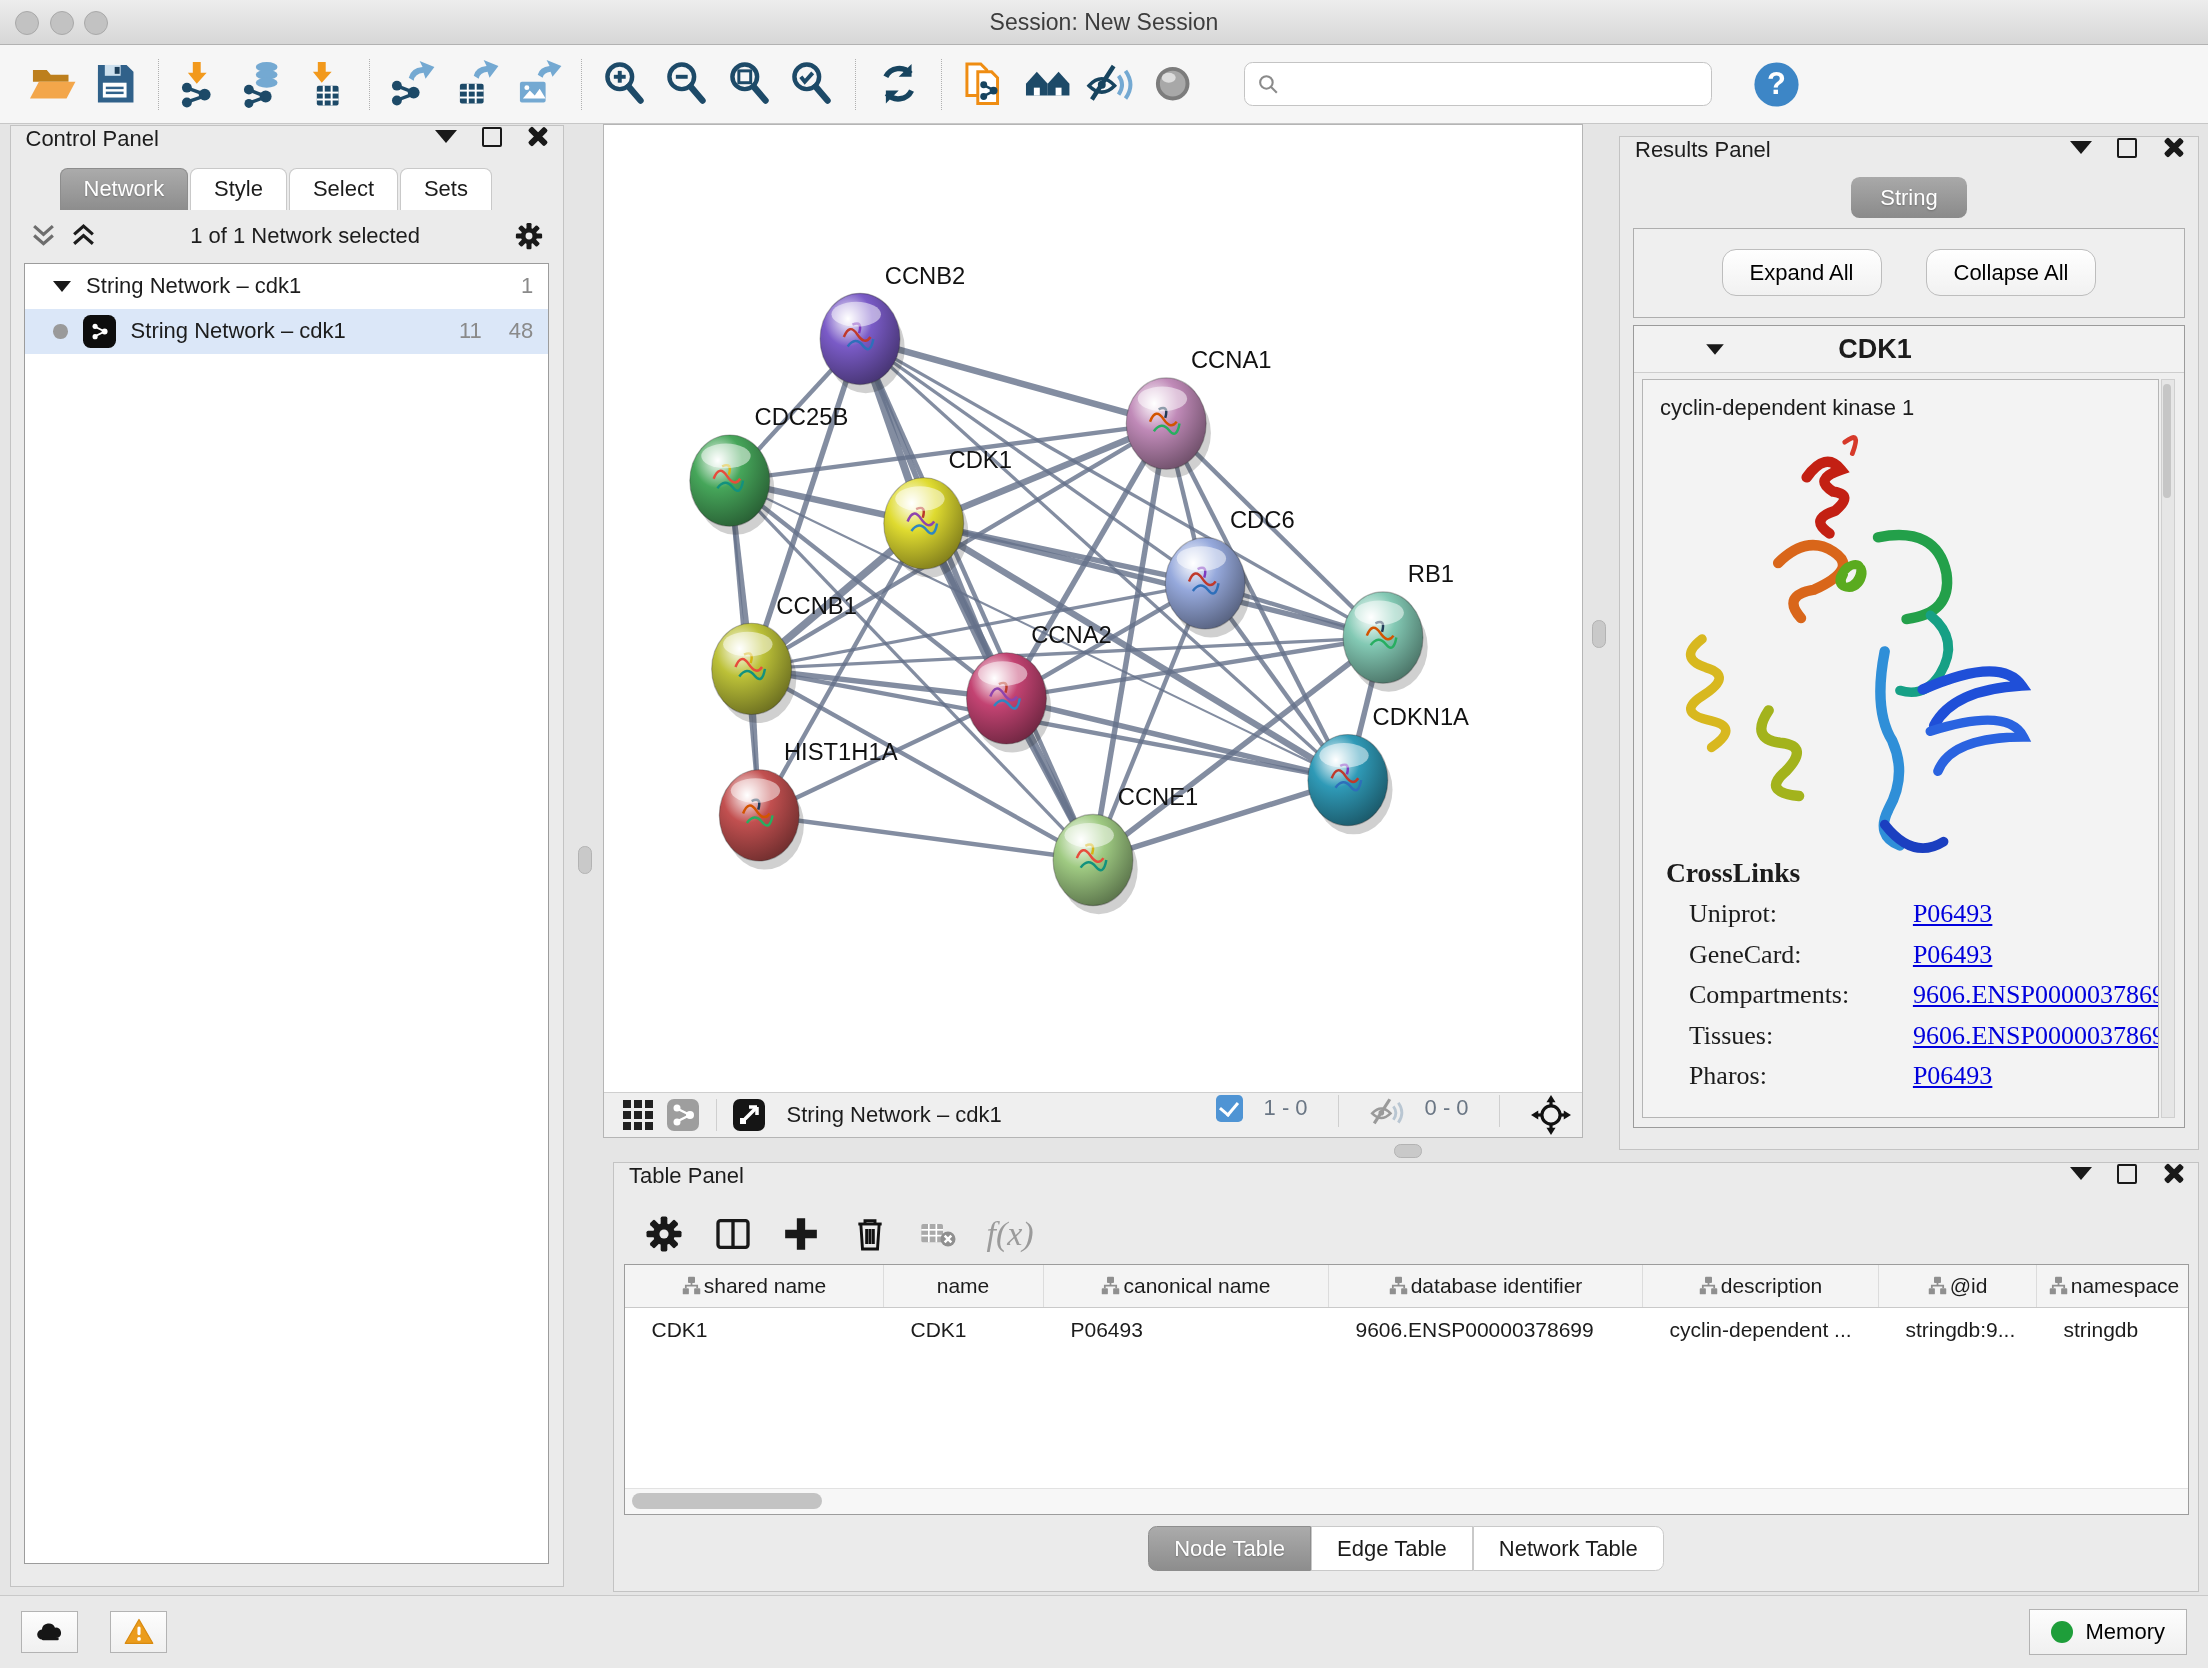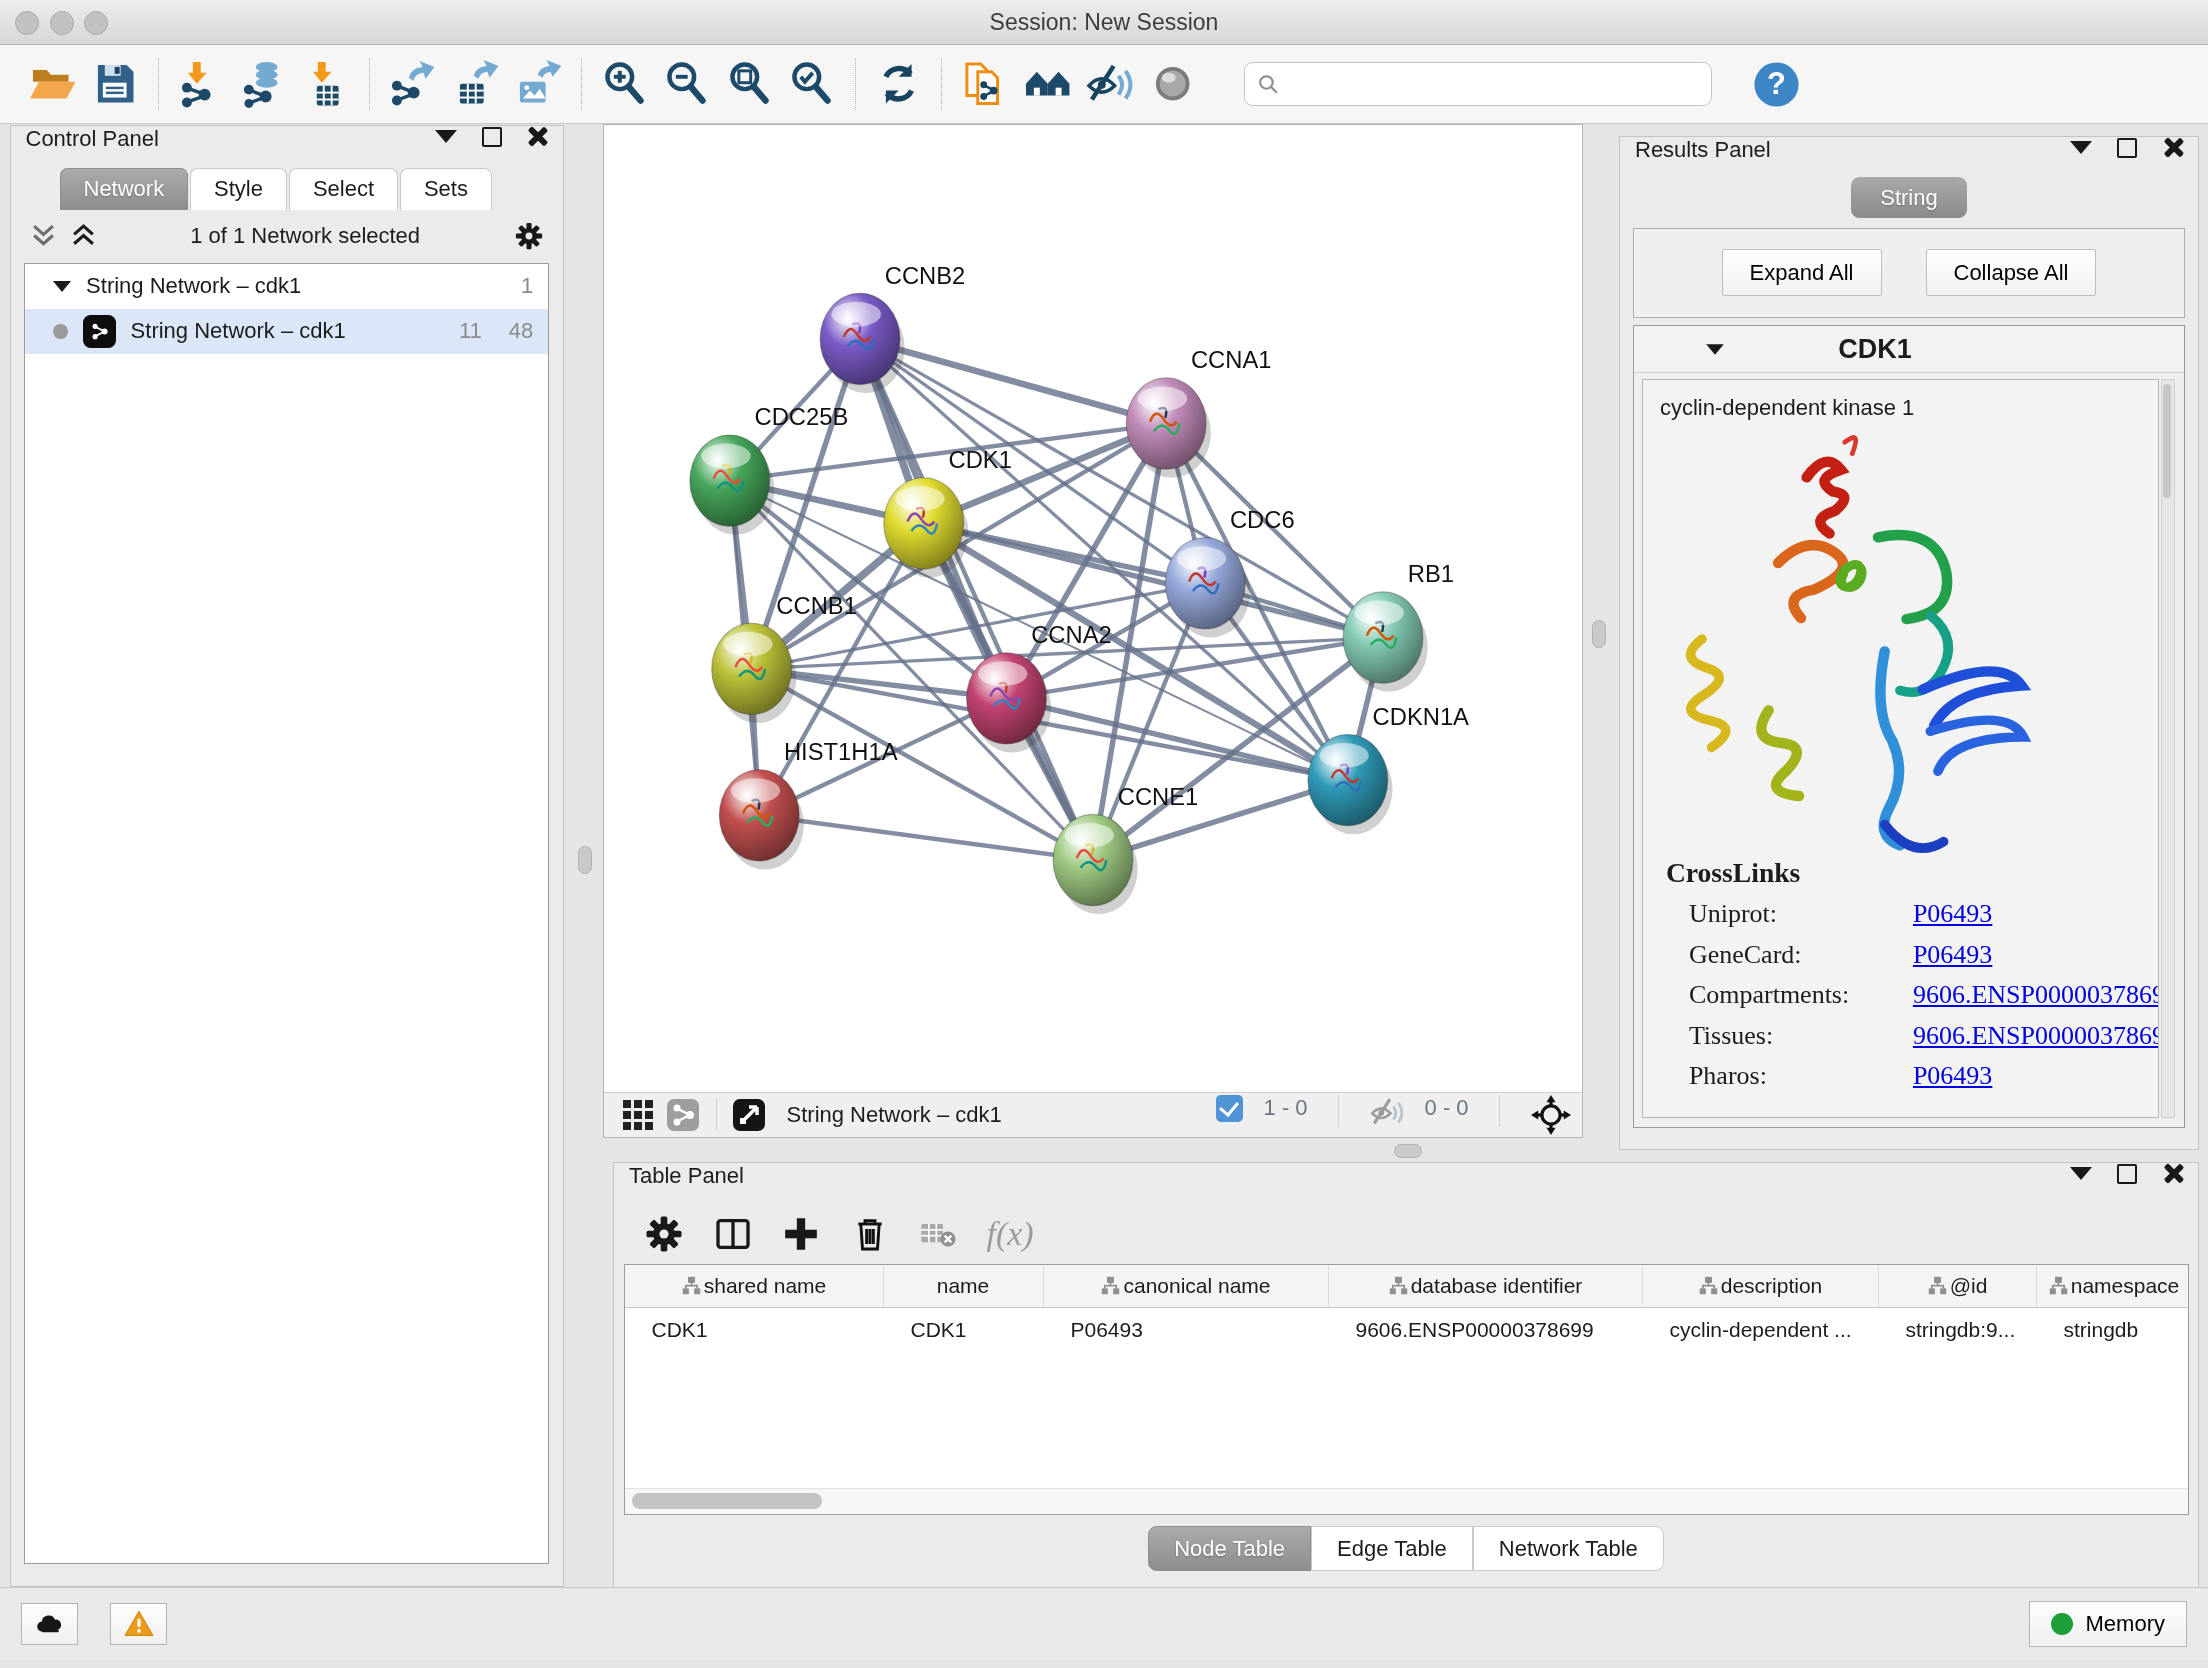--- a/index.html
+++ b/index.html
@@ -76,21 +76,21 @@
     border:solid #fff;border-width:0 3.8px 3.8px 0;transform:rotate(40deg);}
 
   
   .results-panel{left:1619px;top:136px;width:580px;height:1014px;}
   .string-tab{width:116px;margin:0 auto;text-align:center;font-size:22px;color:#fff;
     background:linear-gradient(#a9a9a9,#8a8a8a);border-radius:8.6px;padding:7.6px 0;cursor:pointer;
     text-shadow:0 1px 1.9px rgba(0,0,0,.25);}
   .rp-box1{margin:9.5px 13.3px 0;border:1.9px solid #aeaeae;background:#efefef;height:88px;
     display:flex;align-items:center;justify-content:center;gap:44px;}
   .rp-btn{font-size:22px;background:linear-gradient(#fff,#f1f1f1);border:1.9px solid #bdbdbd;
-    border-radius:2px;padding:9.5px 27px;cursor:pointer;font-family:inherit;}
+    border-radius:14px;padding:9.5px 27px;cursor:pointer;font-family:inherit;}
   .rp-box2{margin:7.6px 13.3px;border:1.9px solid #9b9b9b;background:#efefef;height:801px;position:relative;}
   .cdk-row{height:46px;background:#f2f2f2;border-bottom:1px solid #cdcdcd;display:flex;align-items:center;}
   .cdk-row .tri-down{margin-left:70px;transform:scale(.8);}
   .cdk-label{font-weight:bold;font-size:27px;margin-left:112px;}
   .rp-content{position:absolute;left:7.6px;right:25px;top:53px;bottom:9.5px;background:#f3f3f3;
     border:1px solid #b5b5b5;overflow:hidden;}
   .rp-desc{font-size:22px;margin:15px 0 0 17px;}
   .protein{display:block;margin:3.8px 0 0 1.9px;}
   .crosslinks{font-family:"Liberation Serif",serif;margin:1.9px 0 0 23px;}
   .cl-title{font-size:27.6px;font-weight:bold;}
@@ -117,21 +117,21 @@
   .t-hscroll{position:absolute;left:0;right:0;bottom:0;height:25px;background:#f7f7f7;border-top:1px solid #e2e2e2;}
   .t-thumb{position:absolute;left:7.6px;top:3.8px;width:190px;height:16px;border-radius:8.6px;background:#c3c3c3;cursor:pointer;}
   .tp-tabs{display:flex;justify-content:center;margin-top:11.4px;}
   .tp-tab{font-size:22px;padding:8.6px 25px;background:#fff;border:1px solid #c9c9c9;cursor:pointer;}
   .tp-tab:first-child{border-radius:8.6px 0 0 8.6px;}
   .tp-tab:last-child{border-radius:0 8.6px 8.6px 0;}
   .tp-tab.sel{background:linear-gradient(#ababab,#8d8d8d);color:#fff;border-color:#8d8d8d;
     text-shadow:0 1px 1.9px rgba(0,0,0,.25);}
 
   
-  .statusbar{position:absolute;left:0;right:0;bottom:8px;height:73px;background:#e9e9e9;
+  .statusbar{position:absolute;left:0;right:0;bottom:0;height:73px;background:#e9e9e9;
     border-top:1px solid #c9c9c9;display:flex;align-items:center;padding:0 21px;box-sizing:border-box;}
   .sb-btn{width:57px;height:42px;border:1.9px solid #b3b3b3;background:linear-gradient(#fdfdfd,#f0f0f0);
     display:flex;align-items:center;justify-content:center;margin-right:32px;cursor:pointer;}
   .sb-btn svg{width:30px;height:30px;}
   .memory-btn{margin-left:auto;height:46px;border:1.9px solid #b3b3b3;background:linear-gradient(#fdfdfd,#f0f0f0);
     display:flex;align-items:center;gap:12.4px;padding:0 21px;font-size:22px;cursor:pointer;font-family:inherit;}
   .mem-dot{width:22px;height:22px;border-radius:50%;background:#1e9e3a;}
 
   .knob{position:absolute;background:#c9c9c9;border:1px solid #b3b3b3;border-radius:6.7px;}
 </style>

